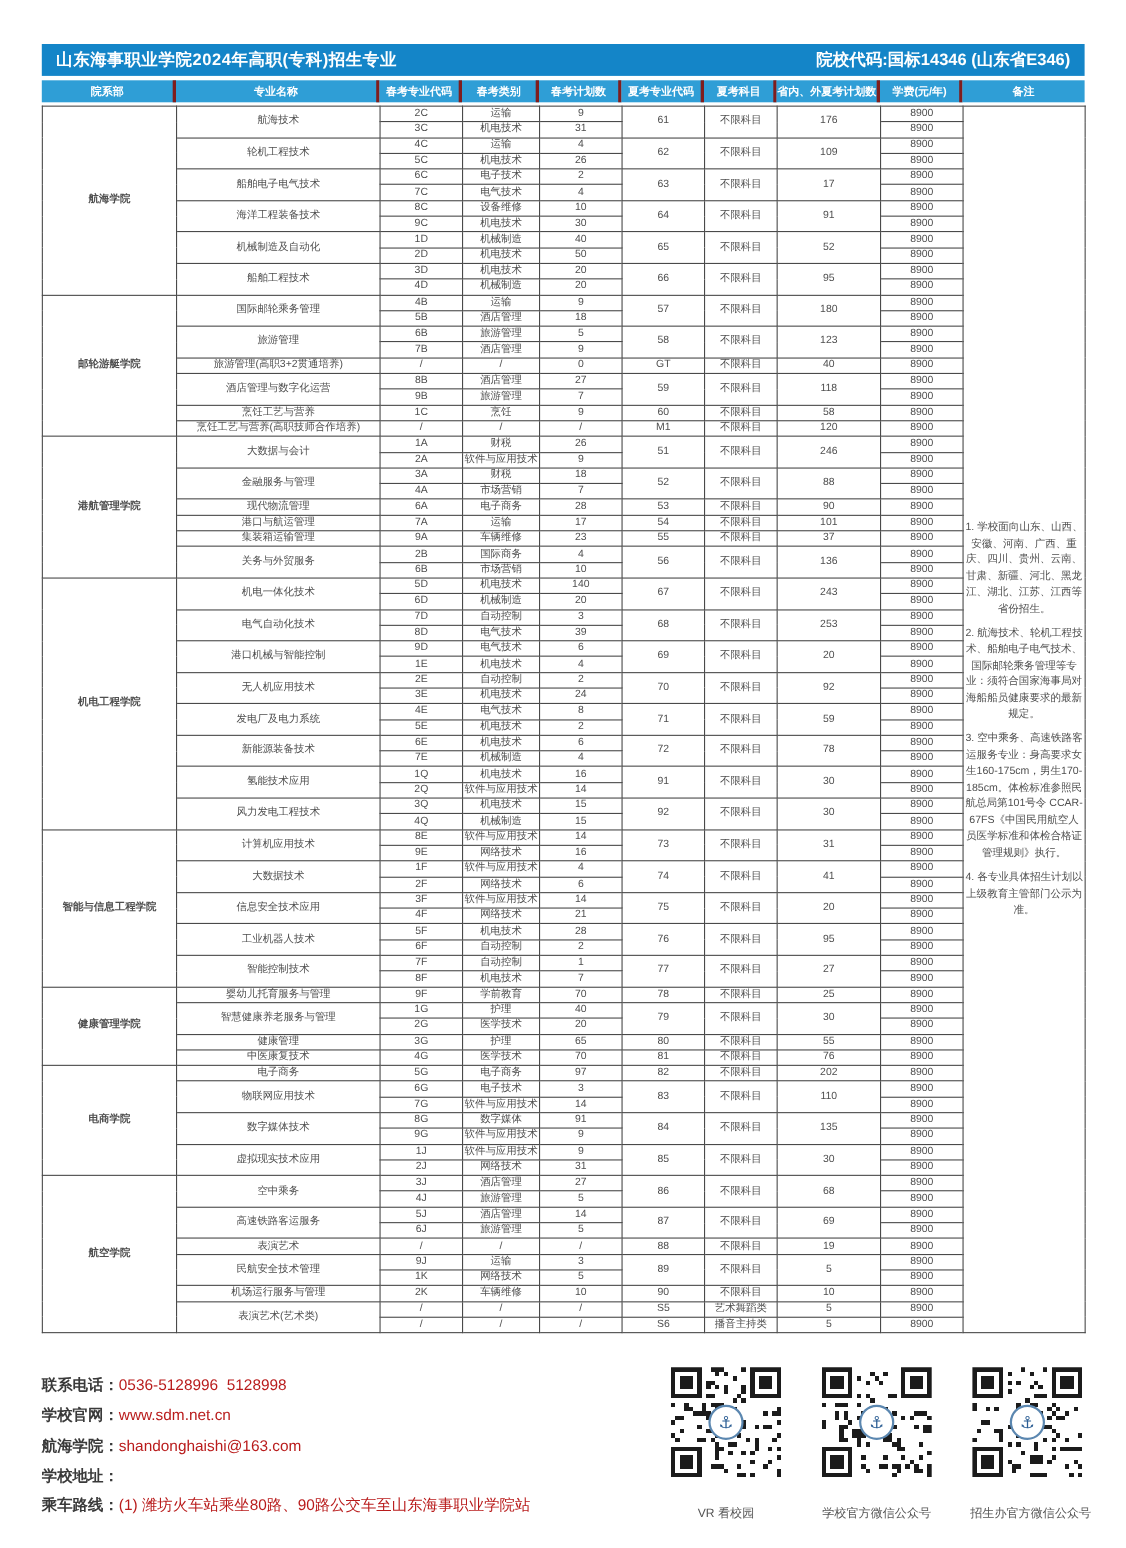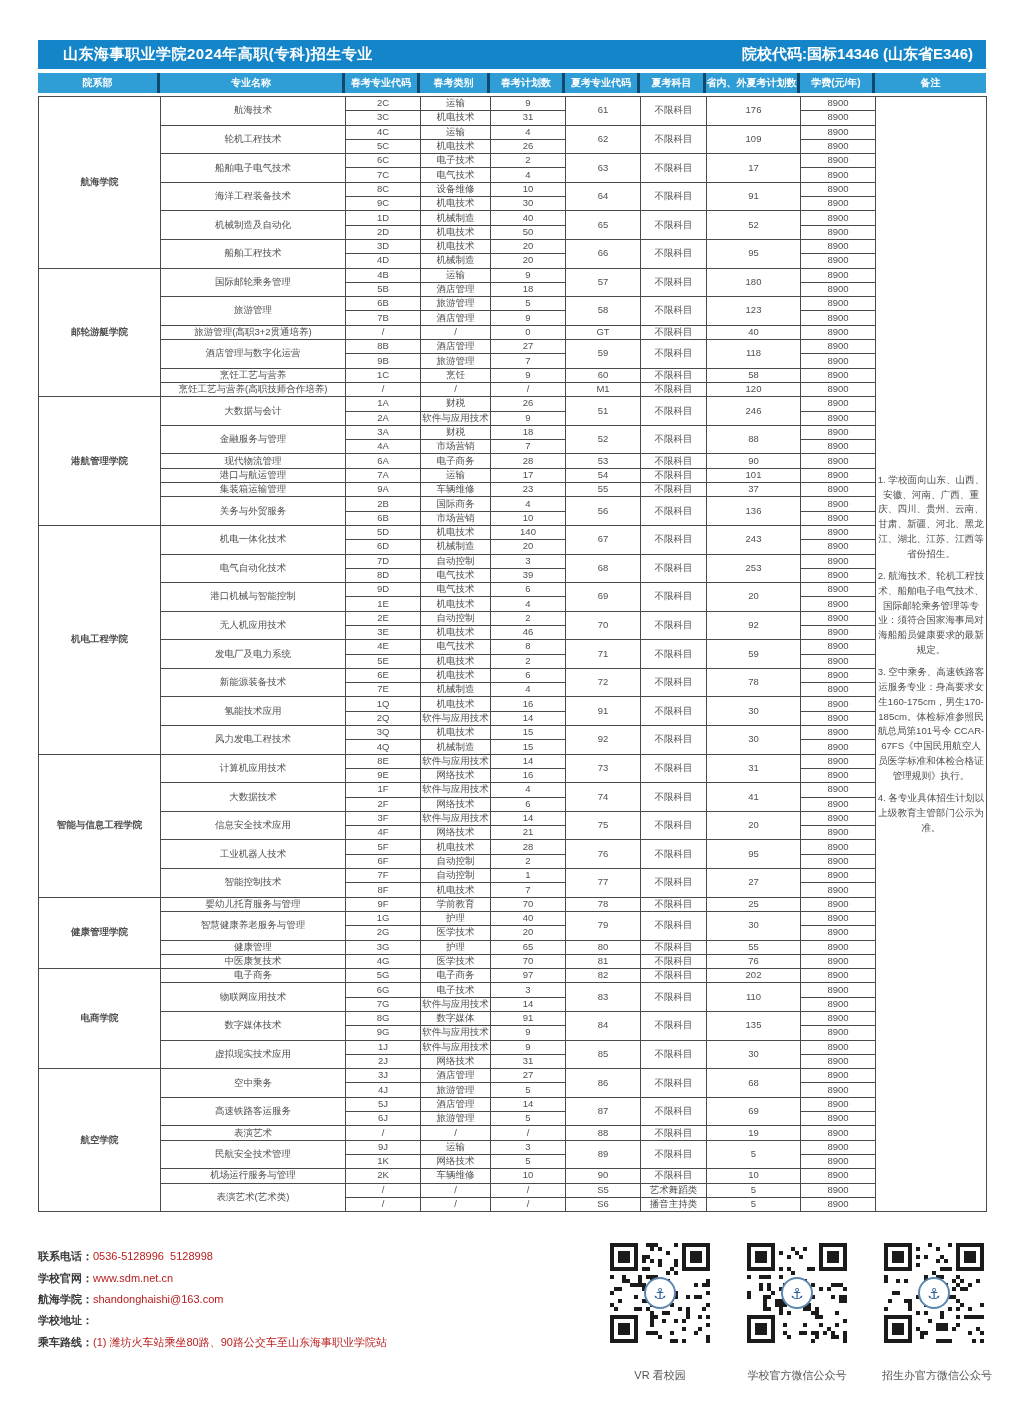--- a/index.html
+++ b/index.html
@@ -5,48 +5,48 @@
   html,body{margin:0;padding:0;}
   body{
     width:1024px;height:1407px;background:#ffffff;overflow:hidden;
     font-family:"Liberation Sans","DejaVu Sans",sans-serif;
     -webkit-font-smoothing:antialiased;
   }
   .sheet{padding:40px 38px 0 38px;box-sizing:border-box;}
   .titlebar{
     height:29px;background:var(--c-titlebar,#1485c8);color:#fff;
     display:flex;align-items:center;justify-content:space-between;
-    padding:0 13px 0 25px;box-sizing:border-box;width:948px;
+    padding:0 13px 0 13px;box-sizing:border-box;width:948px;
   }
   .titlebar .t{font-size:15px;font-weight:bold;letter-spacing:.5px;}
   .titlebar .c{font-size:15px;font-weight:bold;}
   table.tbl{table-layout:fixed;width:948px;border-spacing:0;}
   .c0{width:122px}.c1{width:185px}.c2{width:75px}.c3{width:70px}.c4{width:75px}
   .c5{width:75px}.c6{width:66px}.c7{width:94px}.c8{width:75px}.c9{width:111px}
   table.head-tbl{margin-top:4px;}
   table.head-tbl th{
     background:var(--c-header,#2f9ed6);color:#fff;font-size:10px;font-weight:bold;
-    height:20px;padding:0;border:none;border-right:3px solid #0c4a6e;overflow:hidden;white-space:nowrap;
+    height:20px;padding:0;border:none;border-right:3px solid #7f1d1d;overflow:hidden;white-space:nowrap;
   }
   table.head-tbl th:last-child{border-right:none;margin-top:32px;}
   table.body-tbl{margin-top:3px;border-collapse:collapse;}
   table.body-tbl td{
     border:1px solid #4a4a4a;text-align:center;vertical-align:middle;
     font-size:9.5px;color:#4f4f4f;height:13.3px;line-height:1.15;
     padding:0 1px;overflow:hidden;background:#fff;
   }
   td.hl{background:var(--c-rowblue,#c6e3f5);}
   td.dept{
     color:var(--c-depttext,#2f76c0);font-weight:bold;font-size:10.5px;background:#fff;
   }
   td.remark{background:#fff;vertical-align:middle;text-align:left;padding:0 7px;}
   td.remark p{margin:7px 0;font-size:9.6px;line-height:1.55;color:#4f4f4f;}
   .footer{display:flex;margin-top:31px;width:948px;}
   .contact{flex:1;padding-top:3px;}
-  .crow{display:flex;font-size:11px;line-height:1.95;}
+  .crow{display:flex;font-size:14px;line-height:1.95;}
   .clabel{font-weight:bold;color:#3a3a3a;white-space:nowrap;}
   .cvals{color:#b91c1c;white-space:pre-wrap;}
   .qrs{display:flex;gap:33px;align-items:flex-start;}
   .qr{width:104px;text-align:center;}
   .qrbox{width:100px;height:100px;margin:0 auto;position:relative;}
   .qrbox svg{width:100%;height:100%;display:block;}
   .qrlogo{
     position:absolute;left:50%;top:50%;width:28px;height:28px;transform:translate(-50%,-50%);
     background:#fff;border:2px solid #5b87b0;border-radius:50%;
     display:flex;align-items:center;justify-content:center;
@@ -423,21 +423,21 @@
           <td>自动控制</td>
           <td>2</td>
           <td rowspan="2">70</td>
           <td rowspan="2">不限科目</td>
           <td rowspan="2">92</td>
           <td>8900</td>
         </tr>
         <tr>
           <td>3E</td>
           <td>机电技术</td>
-          <td>46</td>
+          <td>24</td>
           <td>8900</td>
         </tr>
         <tr>
           <td class="hl" rowspan="2">发电厂及电力系统</td>
           <td class="hl">4E</td>
           <td class="hl">电气技术</td>
           <td class="hl">8</td>
           <td class="hl" rowspan="2">71</td>
           <td class="hl" rowspan="2">不限科目</td>
           <td class="hl" rowspan="2">59</td>

